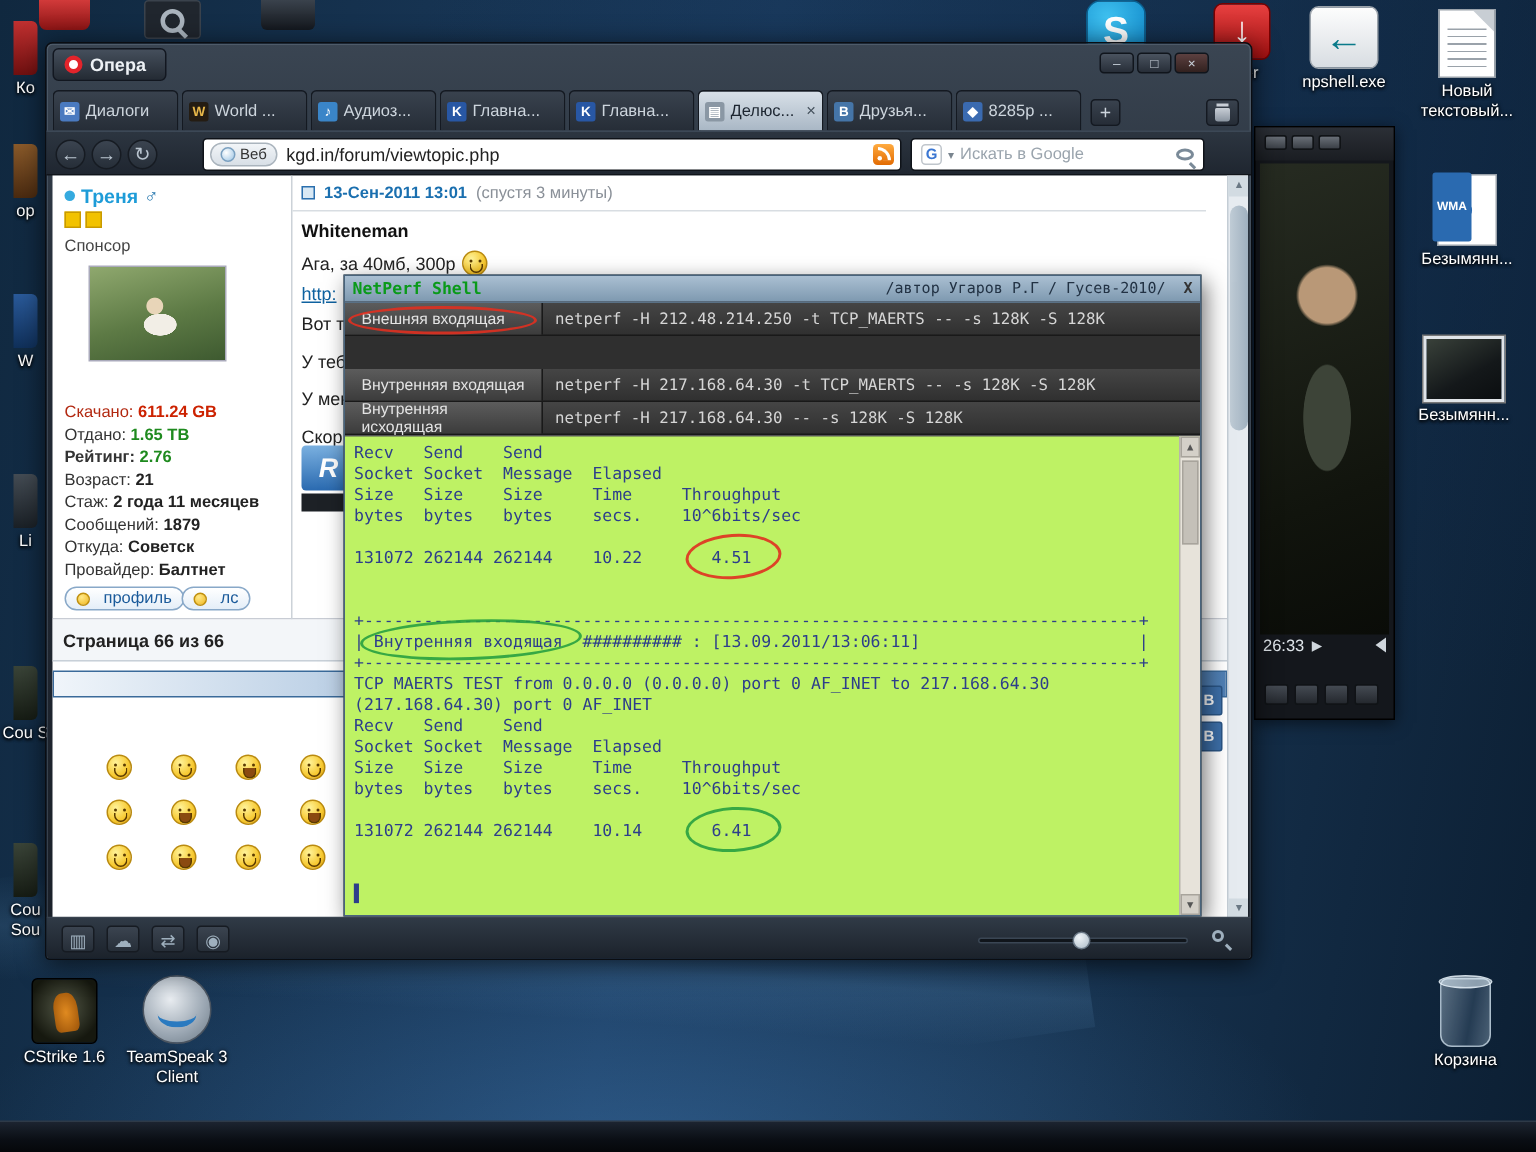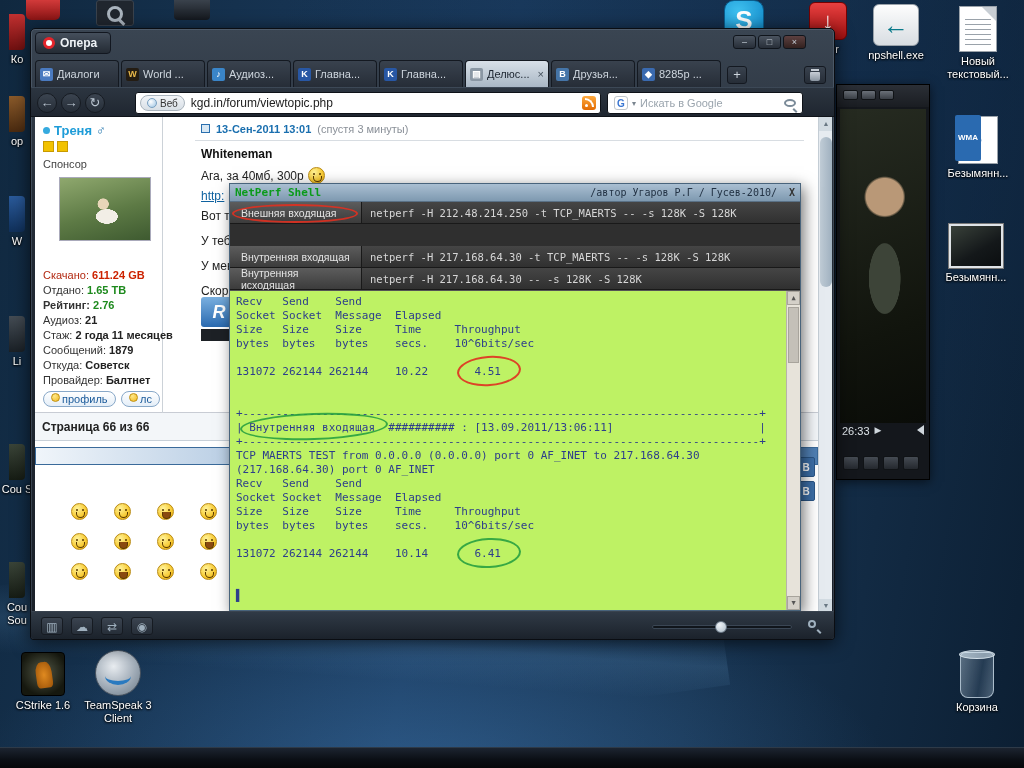--- a/index.html
+++ b/index.html
@@ -114,36 +114,36 @@
 .gicon{width:14px;height:14px;border:1px solid #c0c6cc;border-radius:3px;color:#3a76d2;font-weight:bold;
  font-size:10px;text-align:center;line-height:13px;background:#fff}
 .chev{color:#7a858f;font-size:8px}
 .placeholder{color:#9aa4ad;font-size:11px;flex:1}
 .mag{width:8px;height:8px;border:2px solid #7a8a98;border-radius:50%;position:relative;flex:0 0 12px}
 .mag::after{content:"";position:absolute;width:2px;height:5px;background:#7a8a98;transform:rotate(-45deg);left:8px;top:7px}
 
 
 .content{position:absolute;left:4px;top:88px;width:797px;height:496px;background:#fff;overflow:hidden}
 .post-table{position:absolute;left:0;top:0;width:783px;height:296px;border-bottom:1px solid #c8ccd4}
-.sidebar{position:absolute;left:0;top:0;width:128px;height:296px;border-right:1px solid #ccd2d8;font-size:11px;color:#333}
+.sidebar{position:absolute;left:0;top:0;width:160px;height:296px;border-right:1px solid #ccd2d8;font-size:11px;color:#333}
 .uname{position:absolute;left:8px;top:6px;color:#1e9cd8;font-weight:bold;font-size:13px;display:flex;align-items:center;gap:4px}
 .udot{width:7px;height:7px;border-radius:50%;background:#35aadf}
 .gender{color:#2a7ab0;font-weight:normal}
 .sq{position:absolute;top:24px;width:11px;height:11px;background:#f2c200;border:1px solid #c89a00}
 .sponsor{position:absolute;left:8px;top:41px;color:#444}
 .avatar{position:absolute;left:24px;top:60px;width:92px;height:64px;border:1px solid #aab;background:
  radial-gradient(circle at 48% 42%, #e8d5b8 9%, transparent 10%),
  radial-gradient(ellipse 18px 12px at 52% 62%, #f2eee6 60%, transparent 62%),
  linear-gradient(165deg,#8fa86e,#5d7a45 55%,#3e5a30)}
 .stat{position:absolute;left:8px;white-space:nowrap}
 .stat .v{font-weight:bold;color:#222}
 .stat.dl{color:#b22810}.stat.dl .v{color:#cc2200}
 .stat.ul .v{color:#1e8a1e}
 .stat.rt{font-weight:bold}.stat.rt .v{color:#1e8a1e}
-.ubtn{position:absolute;top:274px;display:inline-flex;align-items:flex-start;gap:2px;border:1px solid #88a8c8;border-radius:8px;
+.ubtn{position:absolute;top:274px;display:inline-flex;align-items:center;gap:9px;border:1px solid #88a8c8;border-radius:8px;
  padding:1px 7px;color:#1a5a9a;background:linear-gradient(#fff,#e4eef8);font-size:11px}
 .mini-sm{width:9px;height:9px;border-radius:50%;background:radial-gradient(circle at 35% 30%,#ffe98a,#f0b820);border:1px solid #c09010}
 .post{position:absolute;left:160px;top:0;right:14px;height:296px;font-size:12px;color:#222}
 .phead{position:absolute;left:0;right:0;top:0;height:24px;border-bottom:1px solid #d8dde2;display:flex;align-items:center;gap:6px;padding:0 6px}
 .picon{width:9px;height:9px;background:#d8e8f4;border:1px solid #2a6fae}
 .pdate{color:#1a6faf;font-weight:bold;font-size:11px}
 .pago{color:#8a9098;font-size:11px}
 .pauthor{position:absolute;left:6px;top:30px;font-weight:bold;color:#111}
 .pline{position:absolute;left:6px;white-space:nowrap}
 .plink{color:#0f62a0;text-decoration:underline}
@@ -394,21 +394,21 @@
           <div class="stat dl" style="top:152px">
             <span>Скачано:</span> <span class="v">611.24 GB</span>
           </div>
           <div class="stat ul" style="top:167px">
             <span>Отдано:</span> <span class="v">1.65 TB</span>
           </div>
           <div class="stat rt" style="top:182px">
             <span>Рейтинг:</span> <span class="v">2.76</span>
           </div>
           <div class="stat" style="top:197px">
-            <span>Аудиоз:</span> <span class="v">21</span>
+            <span>Возраст:</span> <span class="v">21</span>
           </div>
           <div class="stat" style="top:212px">
             <span>Стаж:</span> <span class="v">2 года 11 месяцев</span>
           </div>
           <div class="stat" style="top:227px">
             <span>Сообщений:</span> <span class="v">1879</span>
           </div>
           <div class="stat" style="top:242px">
             <span>Откуда:</span> <span class="v">Советск</span>
           </div>

